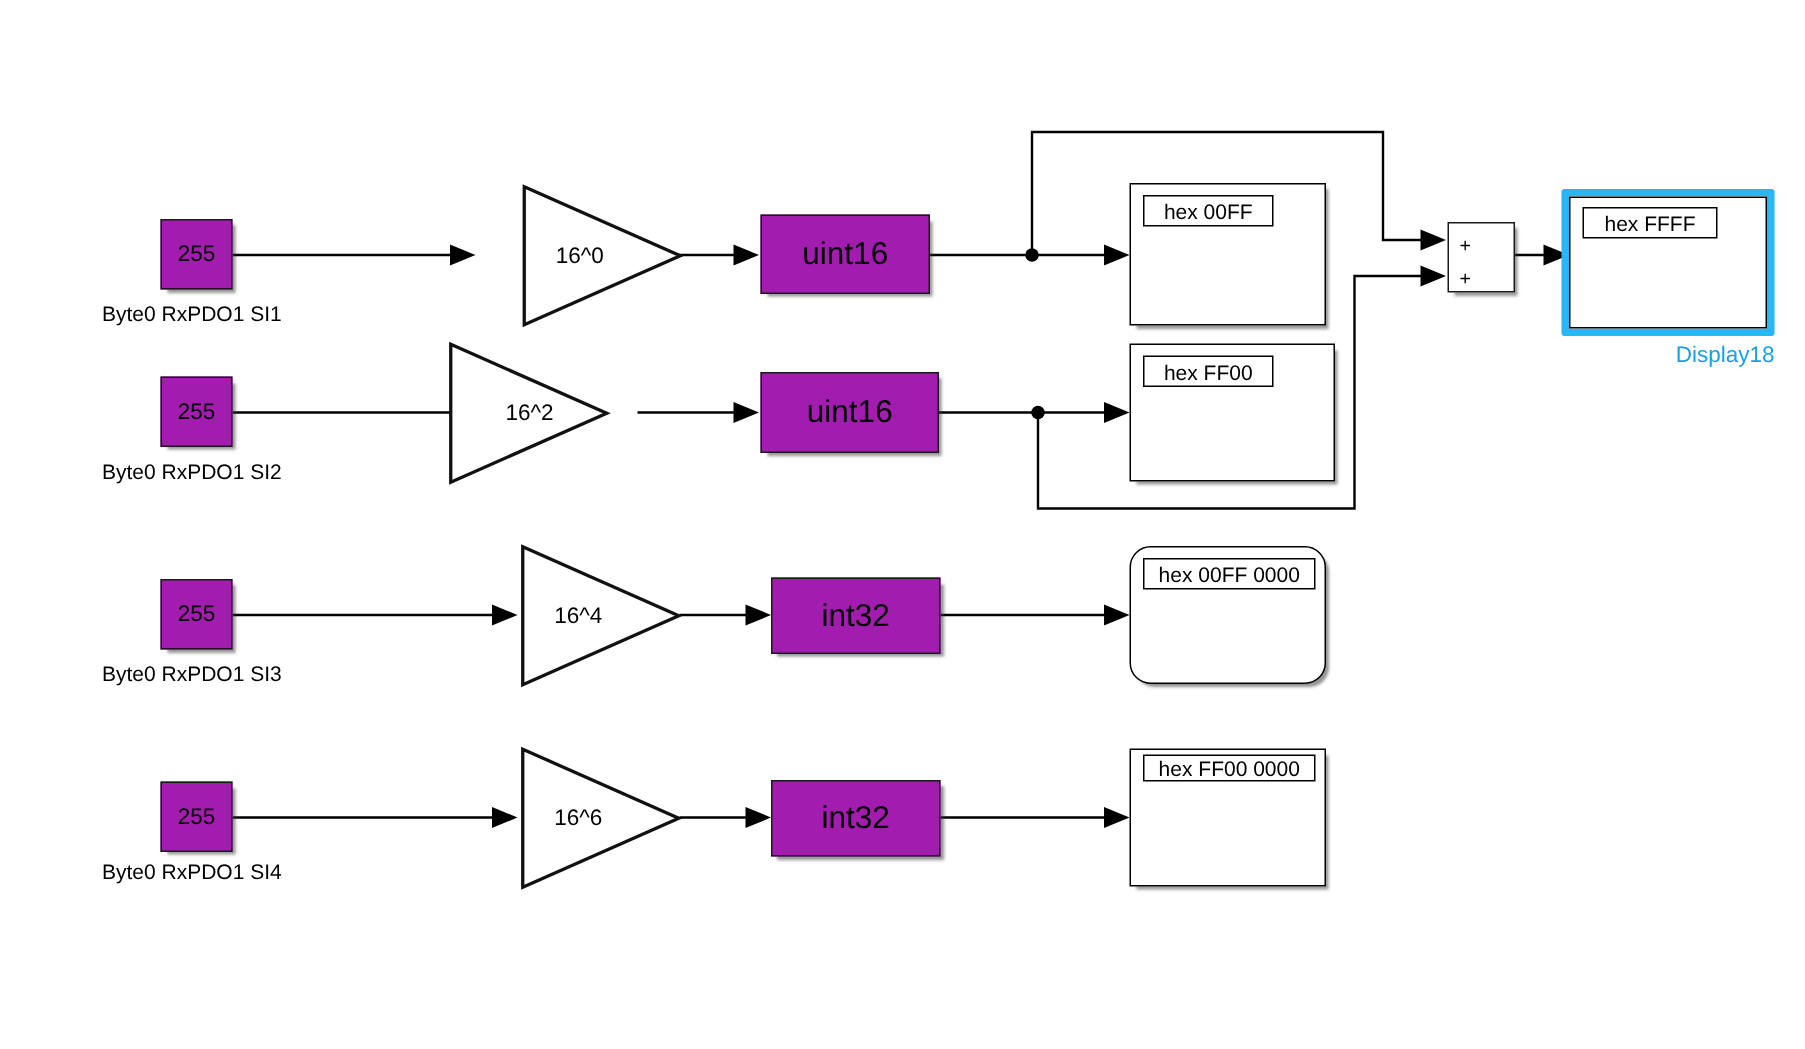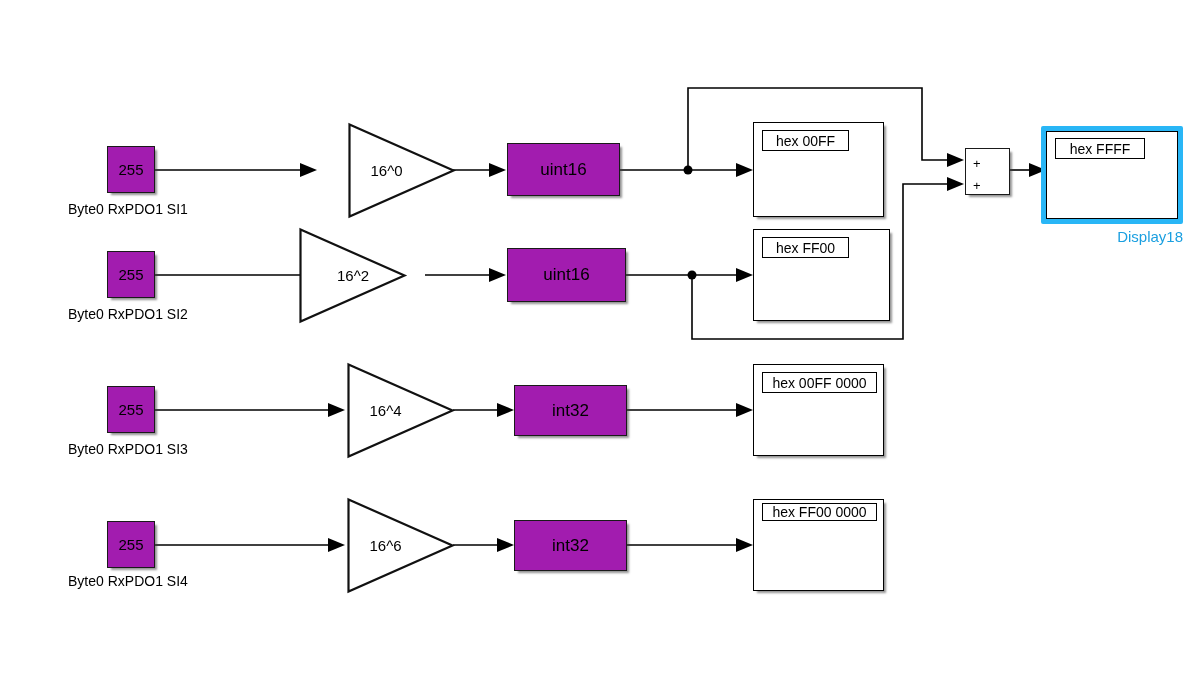--- a/index.html
+++ b/index.html
@@ -27,21 +27,21 @@
     display: flex;
     align-items: center;
     justify-content: center;
     color: #000000;
     box-shadow: 3px 3px 2px -1px rgba(60,60,60,0.55);
   }
   .const-blk {
     font-size: 15px;
   }
   .conv-blk {
-    font-size: 17px;
+    font-size: 21px;
   }
   
   .gain {
     position: absolute;
   }
   .gain svg {
     position: absolute;
     left: 0;
     top: 0;
     overflow: visible;
@@ -233,21 +233,21 @@
     <svg width="107" height="95" viewBox="0 0 107 95" xmlns="http://www.w3.org/2000/svg">
       <polygon points="1.5,1.5 105.5,47.5 1.5,93.5" fill="#ffffff" stroke="#111111" stroke-width="2.2"></polygon>
     </svg>
     <div class="gain-label">16^4</div>
   </div>
 
   <div class="blk conv-blk" style="left:514px; top:385px; width:113px; height:51px;">
     <span>int32</span>
   </div>
 
-  <div class="display-blk" style="left:753px; top:364px; width:131px; height:92px;">
+  <div class="display-blk" style="left:753px; top:364px; width:131px; height:92px;border-radius:14px;">
     <div class="display-value" style="left:8px; top:7px; width:115px; height:21px;">hex 00FF 0000</div>
   </div>
 
   <div class="blk const-blk" style="left:107px; top:521px; width:48px; height:47px;">
     <span>255</span>
   </div>
   <div class="caption" style="left:68px; top:573px;">Byte0 RxPDO1 SI4</div>
 
   <div class="gain" style="left:347px; top:498px; width:107px; height:95px;">
     <svg width="107" height="95" viewBox="0 0 107 95" xmlns="http://www.w3.org/2000/svg">

